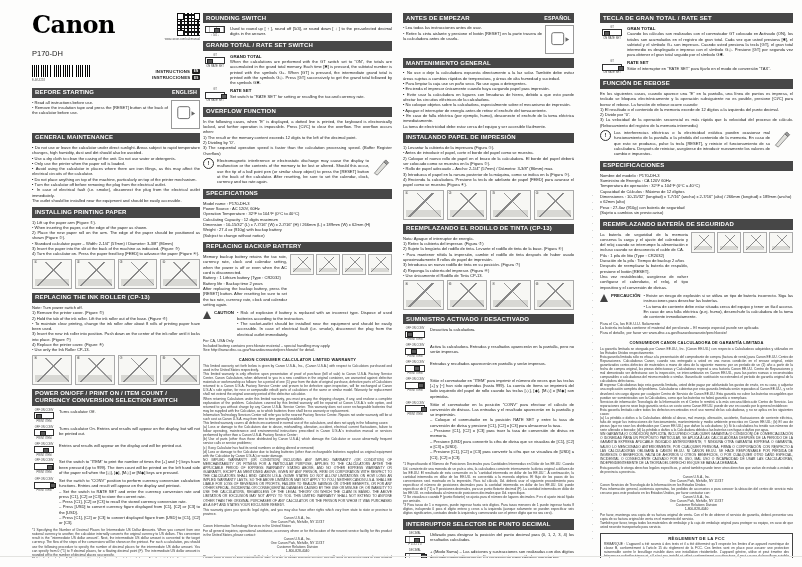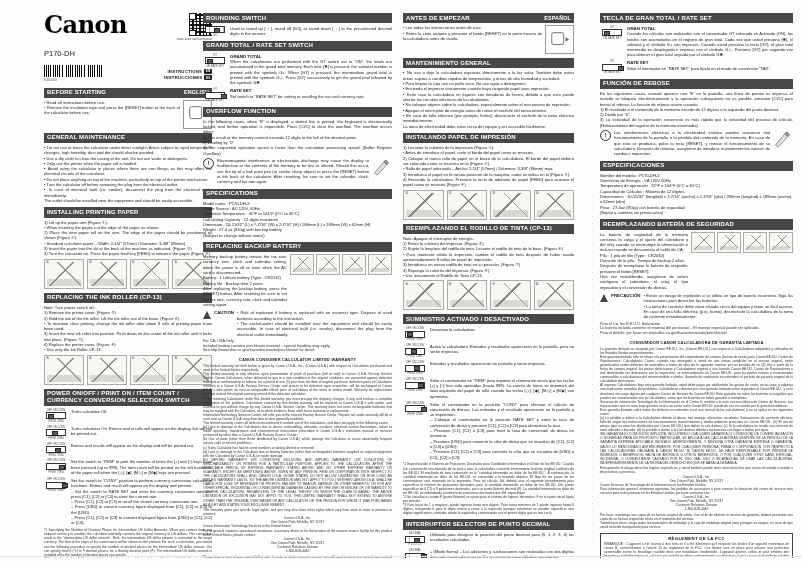--- a/index.html
+++ b/index.html
@@ -1,18 +1,18 @@
 <!DOCTYPE html>
 <html><head>
 <meta charset="utf-8">
 <style>
   html,body{margin:0;padding:0}
   body{width:802px;height:567px;background:#fdfdfc;font-family:"Liberation Sans",sans-serif;color:#1a1a1a;position:relative;overflow:hidden}
   .col{position:absolute;top:13px;height:545px;overflow:hidden}
-  .c1{left:44px;width:168px}
+  .c1{left:32px;width:168px}
   .c2{left:203px;width:189px}
   .c3{left:403px;width:171px}
   .c4{left:600px;width:193px}
   .hdr{background:#474747;color:#fff;font-weight:bold;font-size:6px;line-height:1.2;padding:1.5px 3px;display:flex;justify-content:space-between;align-items:center;margin:0 0 2px;letter-spacing:.15px}
   .hdr .lang{font-size:5.4px}
   .sec{margin-bottom:4px}
   .bt{font-size:4.1px;line-height:1.3;text-align:justify;color:#222}
   .tiny{font-size:3.3px;line-height:1.24;color:#333;text-align:justify}
   .pre{white-space:pre-line}
   .row{display:flex;gap:3px;align-items:flex-start}

